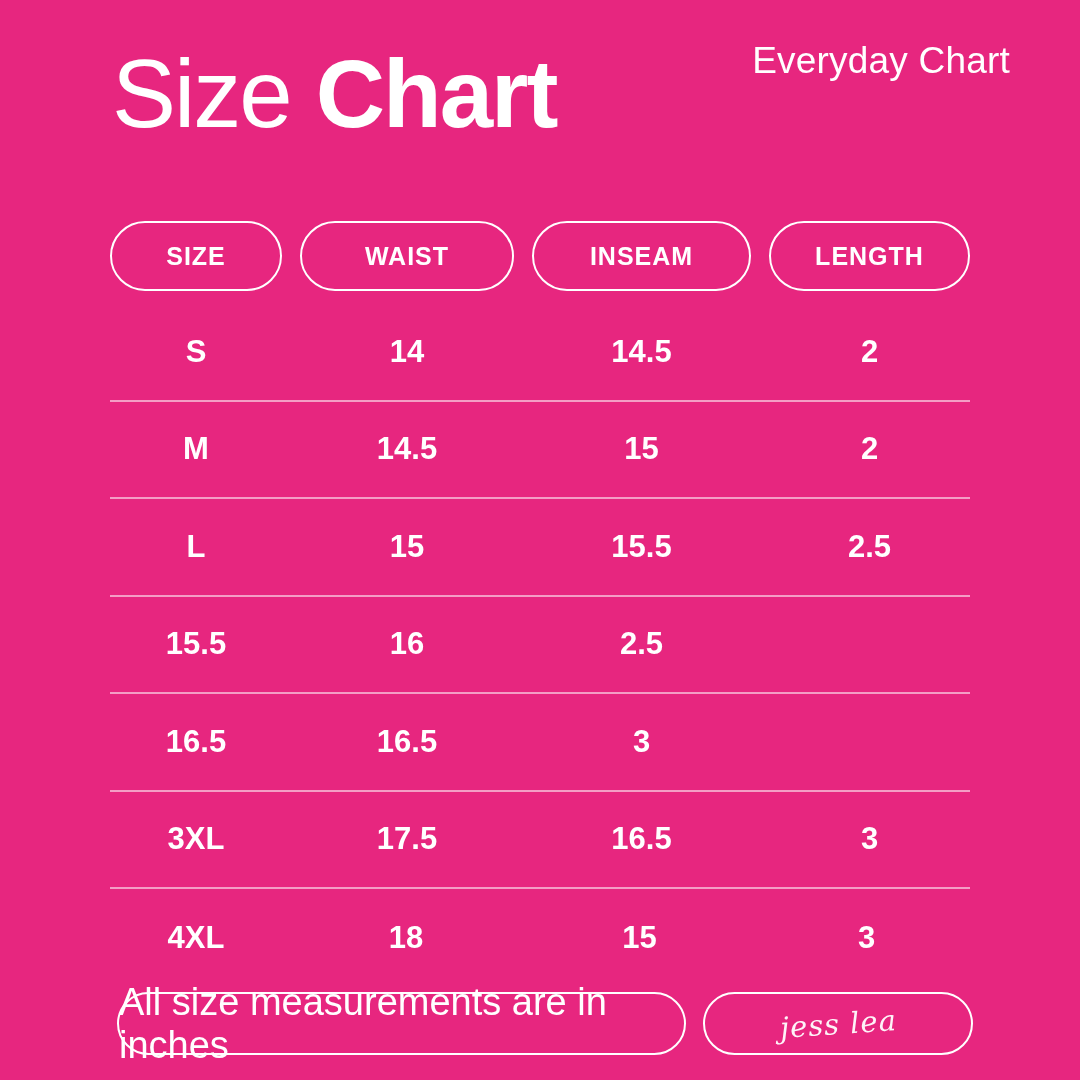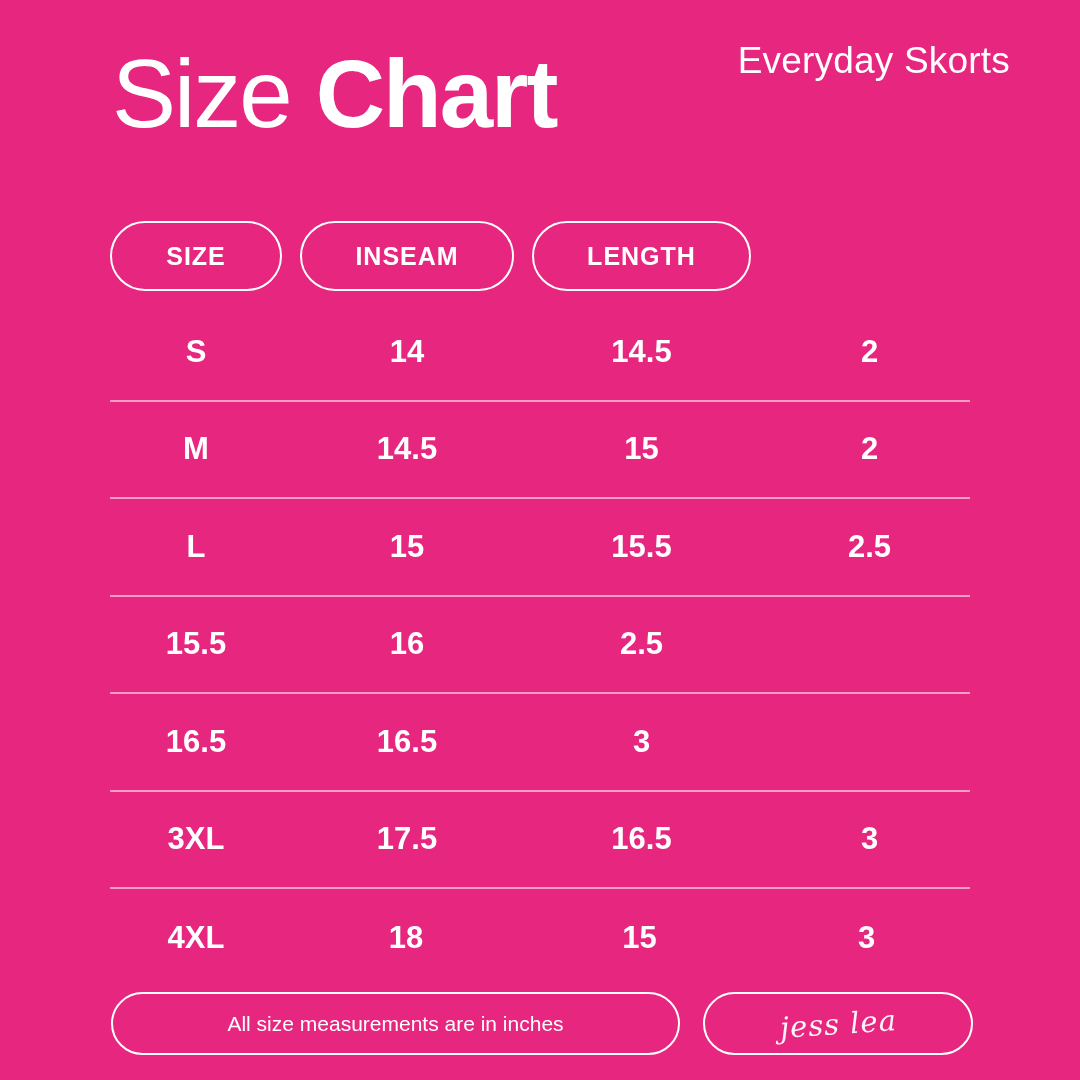--- a/index.html
+++ b/index.html
@@ -60,23 +60,23 @@
   }
   .row:last-child { border-bottom:none;gap:17px; }
   .cell {
     display:flex; align-items:center; justify-content:center;
     font-size:31px; font-weight:700;
   }
   .cell.size { font-weight:700; }
 
   
   .note-pill {
-    position:absolute; left:111px; top:992px;
+    position:absolute; left:117px; top:992px;
     width:569px; height:63px;
-    font-size:21px; font-weight:400;
+    font-size:38px; font-weight:400;
   }
   .sig-pill {
     position:absolute; left:703px; top:992px;
     width:270px; height:63px;
   }
   .sig-text {
     font-family:"DejaVu Serif", serif;
     font-style:italic;
     font-size:29px;
     letter-spacing:1px;
@@ -84,25 +84,28 @@
     opacity:0.95;
   }
 </style>
 </head>
 <body>
 
 <div class="canvas">
 
   <h1 class="title"><span class="t-reg">Size</span><span class="t-bold">Chart</span></h1>
 
-  <div class="product">Everyday Skorts</div>
+  <div class="product">Everyday Chart</div>
 
   <div class="grid headers">
     <div class="pill">
       <span>SIZE</span>
+    </div>
+    <div class="pill">
+      <span>WAIST</span>
     </div>
     <div class="pill">
       <span>INSEAM</span>
     </div>
     <div class="pill">
       <span>LENGTH</span>
     </div>
   </div>
 
   <div class="rows">

